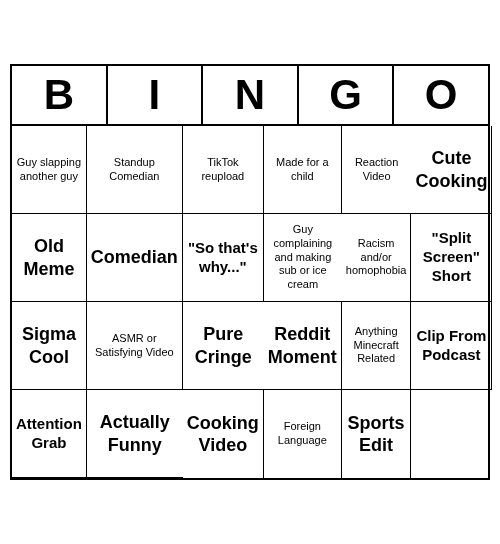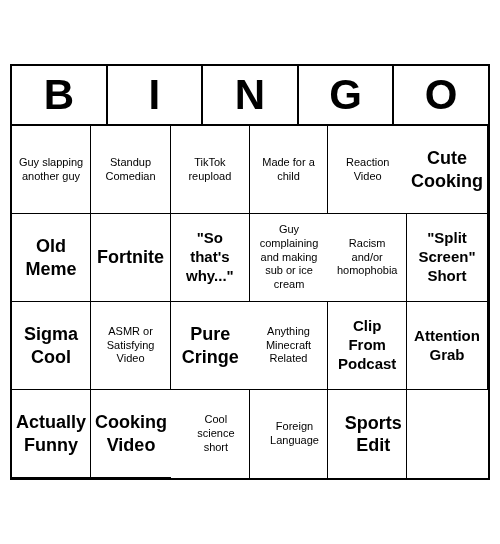--- a/index.html
+++ b/index.html
@@ -46,21 +46,20 @@
       text-align: center;
       padding: 4px;
       font-size: 12px;
       line-height: 1.25;
     }
     .bingo-cell:nth-child(5n) {
       border-right: none;
     }
     .bingo-cell:nth-child(n+21) {
       border-bottom: none;
-      margin-left: 12px;
     }
     .bingo-cell.large-text {
       font-size: 18px;
       font-weight: bold;
     }
     .bingo-cell.medium-text {
       font-size: 15px;
       font-weight: bold;
     }
     .bingo-cell.small-text {
@@ -79,30 +78,30 @@
       <div class="bingo-header-cell">O</div>
     </div>
   <div class="bingo-grid">
   <div class="bingo-cell small-text">Guy slapping another guy</div>
       <div class="bingo-cell small-text">Standup Comedian</div>
       <div class="bingo-cell small-text">TikTok reupload</div>
       <div class="bingo-cell small-text">Made for a child</div>
       <div class="bingo-cell small-text">Reaction Video</div>
       <div class="bingo-cell large-text">Cute Cooking</div>
       <div class="bingo-cell large-text">Old Meme</div>
-      <div class="bingo-cell large-text">Fortnite</div>
+      <div class="bingo-cell large-text">Comedian</div>
       <div class="bingo-cell medium-text">"So that's why..."</div>
       <div class="bingo-cell small-text">Guy complaining and making sub or ice cream</div>
       <div class="bingo-cell small-text">Racism and/or homophobia</div>
       <div class="bingo-cell medium-text">"Split Screen" Short</div>
       <div class="bingo-cell large-text">Sigma Cool</div>
       <div class="bingo-cell small-text">ASMR or Satisfying Video</div>
       <div class="bingo-cell large-text">Pure Cringe</div>
+      <div class="bingo-cell large-text">Reddit Moment</div>
       <div class="bingo-cell small-text">Anything Minecraft Related</div>
       <div class="bingo-cell medium-text">Clip From Podcast</div>
       <div class="bingo-cell medium-text">Attention Grab</div>
       <div class="bingo-cell large-text">Actually Funny</div>
       <div class="bingo-cell large-text">Cooking Video</div>
-      <div class="bingo-cell small-text">Cool science short</div>
       <div class="bingo-cell small-text">Foreign Language</div>
       <div class="bingo-cell large-text">Sports Edit</div>
     </div>
 </div>
 
 </body></html>

